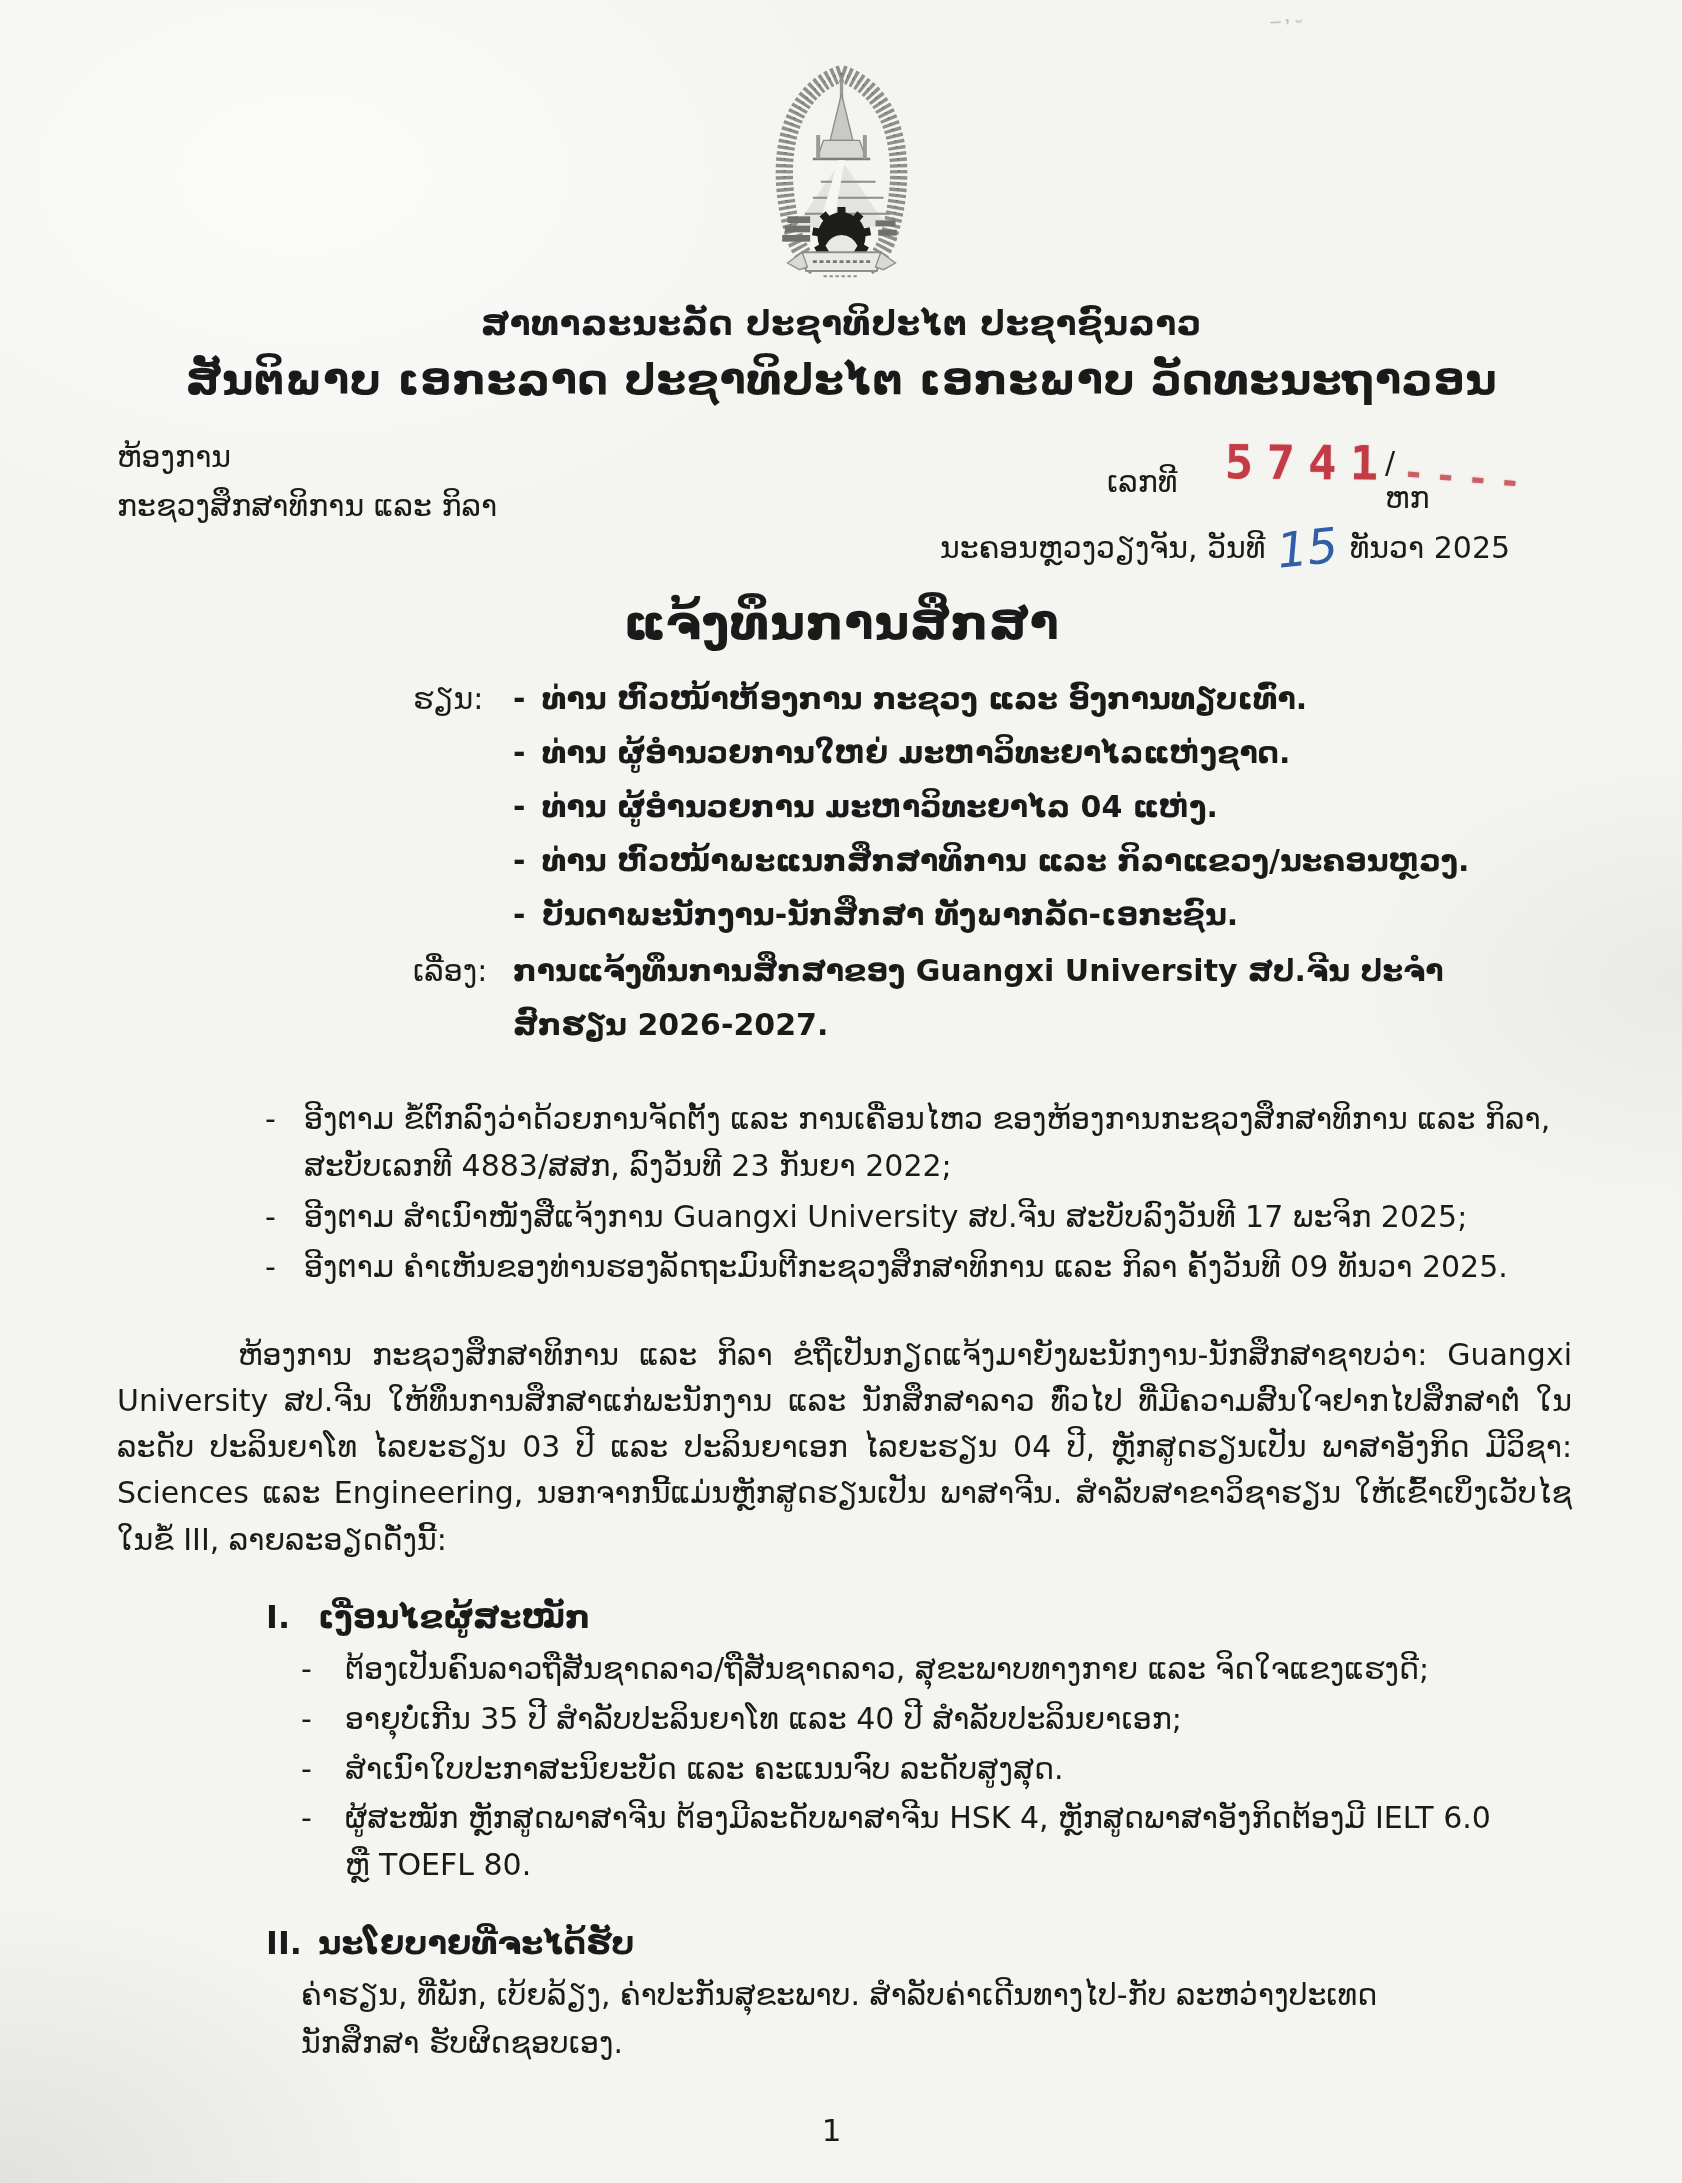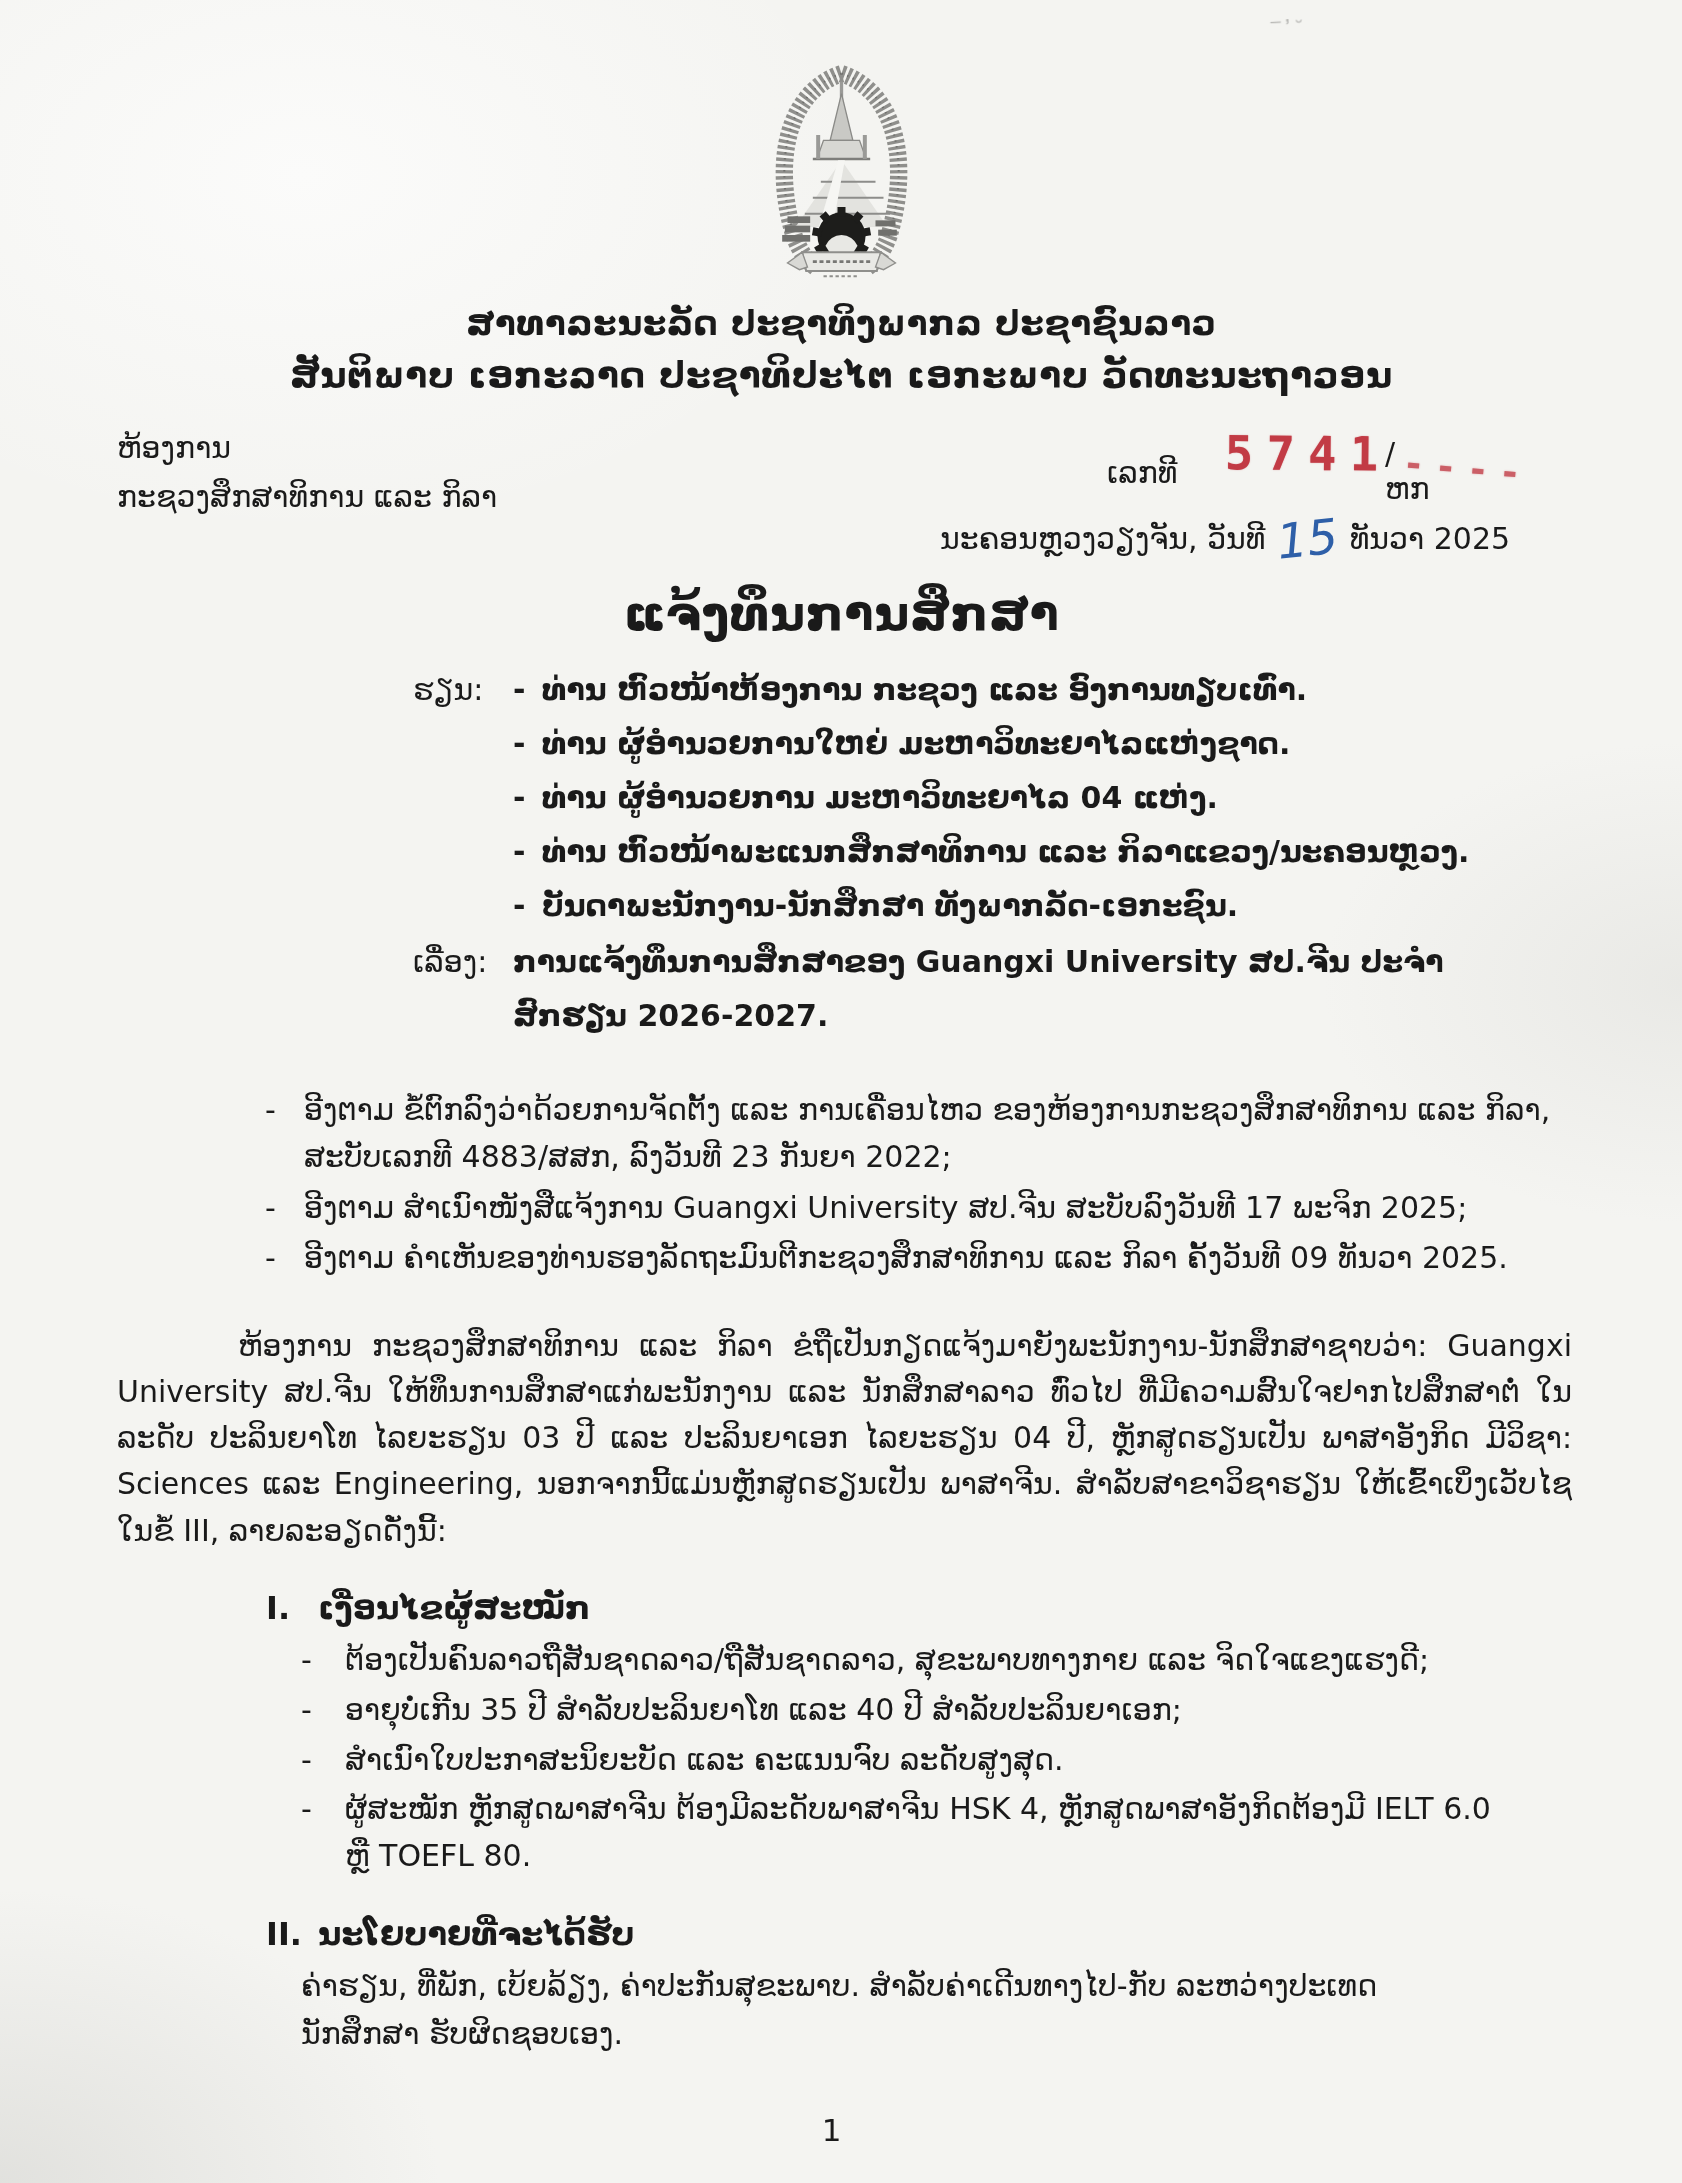--- a/index.html
+++ b/index.html
@@ -24,21 +24,21 @@
     overflow:hidden;
   }
   
   .emblem-wrap{padding-top:55px;text-align:center;}
   .emblem-wrap svg{display:inline-block;}
   
   .hdr{
     text-align:center;font-weight:700;letter-spacing:0.7px;
   }
   .hdr1{margin-top:9.3px;font-size:34px;}
-  .hdr2{margin-top:10.7px;font-size:36px;}
+  .hdr2{margin-top:10.7px;font-size:43px;}
   
   .lh-row{
     margin-top:29px;
     padding:0 247px 0 117px;
     display:flex;justify-content:space-between;align-items:flex-start;
   }
   .lh-left{line-height:1.62;}
   .lh-left div{white-space:nowrap;}
   .lh-right{width:496px;margin-top:33px;position:relative;}
   .ref-line{position:relative;height:49px;}
@@ -172,21 +172,21 @@
       </g>
 
       <path d="M96 296 L214 296 L208 324 L102 324 Z" fill="#e9e9e5" stroke="#8f8f8c" stroke-width="3"></path>
       <path d="M96 296 L74 312 L92 322 L104 318 Z" fill="#d9d9d5" stroke="#8f8f8c" stroke-width="2"></path>
       <path d="M214 296 L236 312 L218 322 L206 318 Z" fill="#d9d9d5" stroke="#8f8f8c" stroke-width="2"></path>
       <line x1="112" y1="310" x2="198" y2="310" stroke="#777774" stroke-width="4" stroke-dasharray="6 4"></line>
       <line x1="128" y1="332" x2="182" y2="332" stroke="#8f8f8c" stroke-width="3" stroke-dasharray="5 4"></line>
     </svg>
   </div>
 
-  <div class="hdr hdr1">ສາທາລະນະລັດ ປະຊາທິງພາກລ ປະຊາຊົນລາວ</div>
+  <div class="hdr hdr1">ສາທາລະນະລັດ ປະຊາທິປະໄຕ ປະຊາຊົນລາວ</div>
   <div class="hdr hdr2">ສັນຕິພາບ ເອກະລາດ ປະຊາທິປະໄຕ ເອກະພາບ ວັດທະນະຖາວອນ</div>
 
   <div class="lh-row">
     <div class="lh-left">
       <div>ຫ້ອງການ</div>
       <div>ກະຊວງສຶກສາທິການ ແລະ ກິລາ</div>
     </div>
     <div class="lh-right">
       <div class="ref-line">
         <span class="ref-label">ເລກທີ</span>

